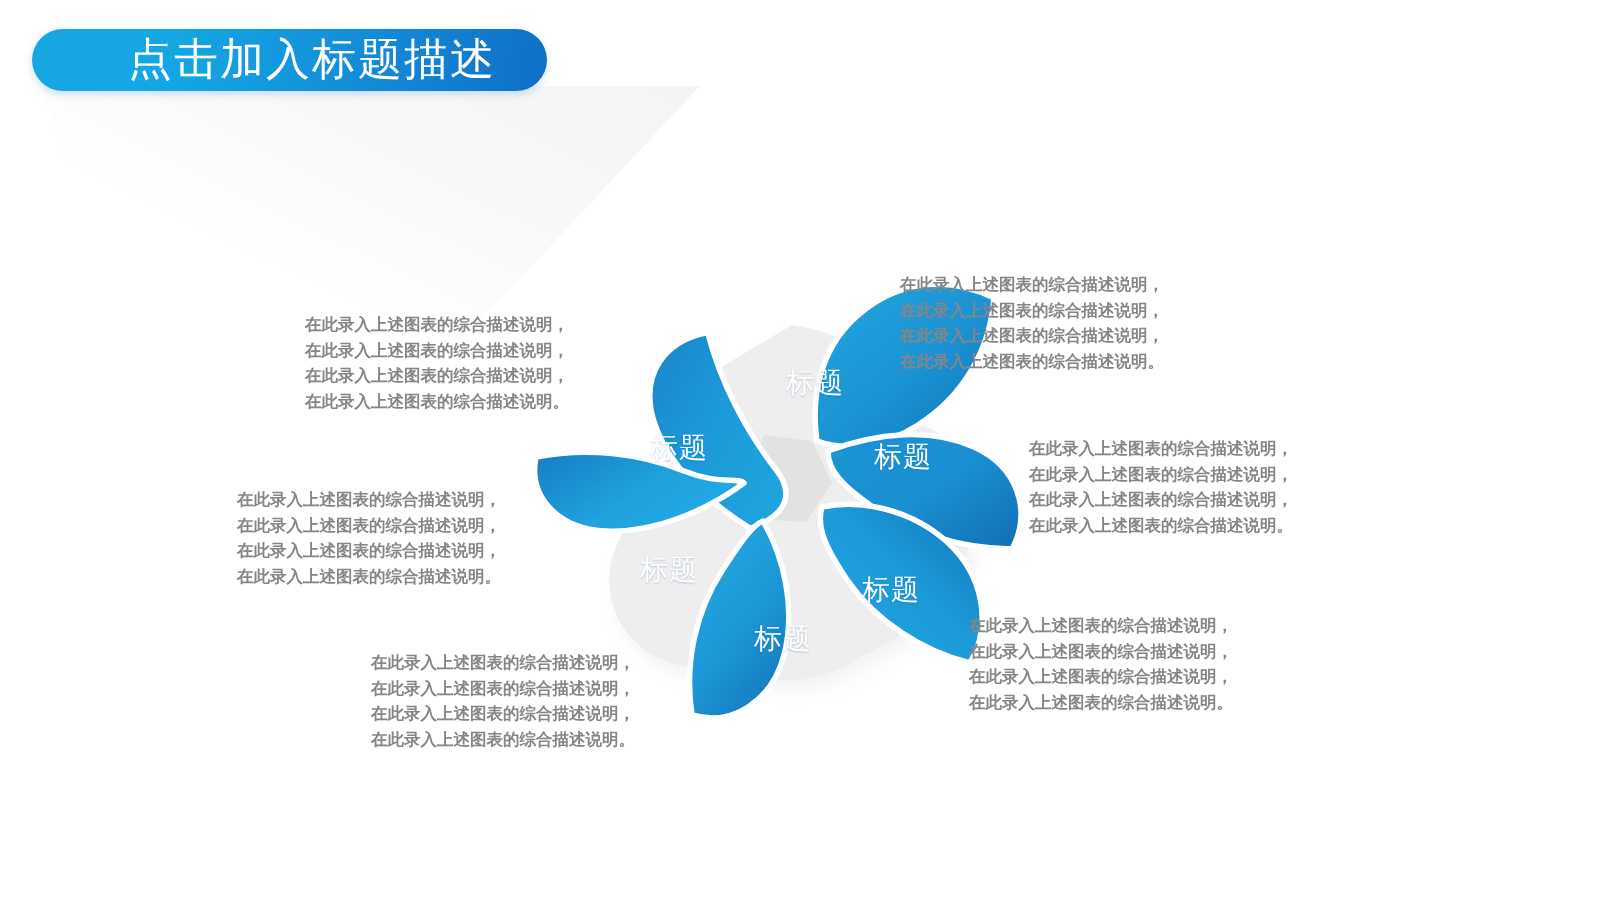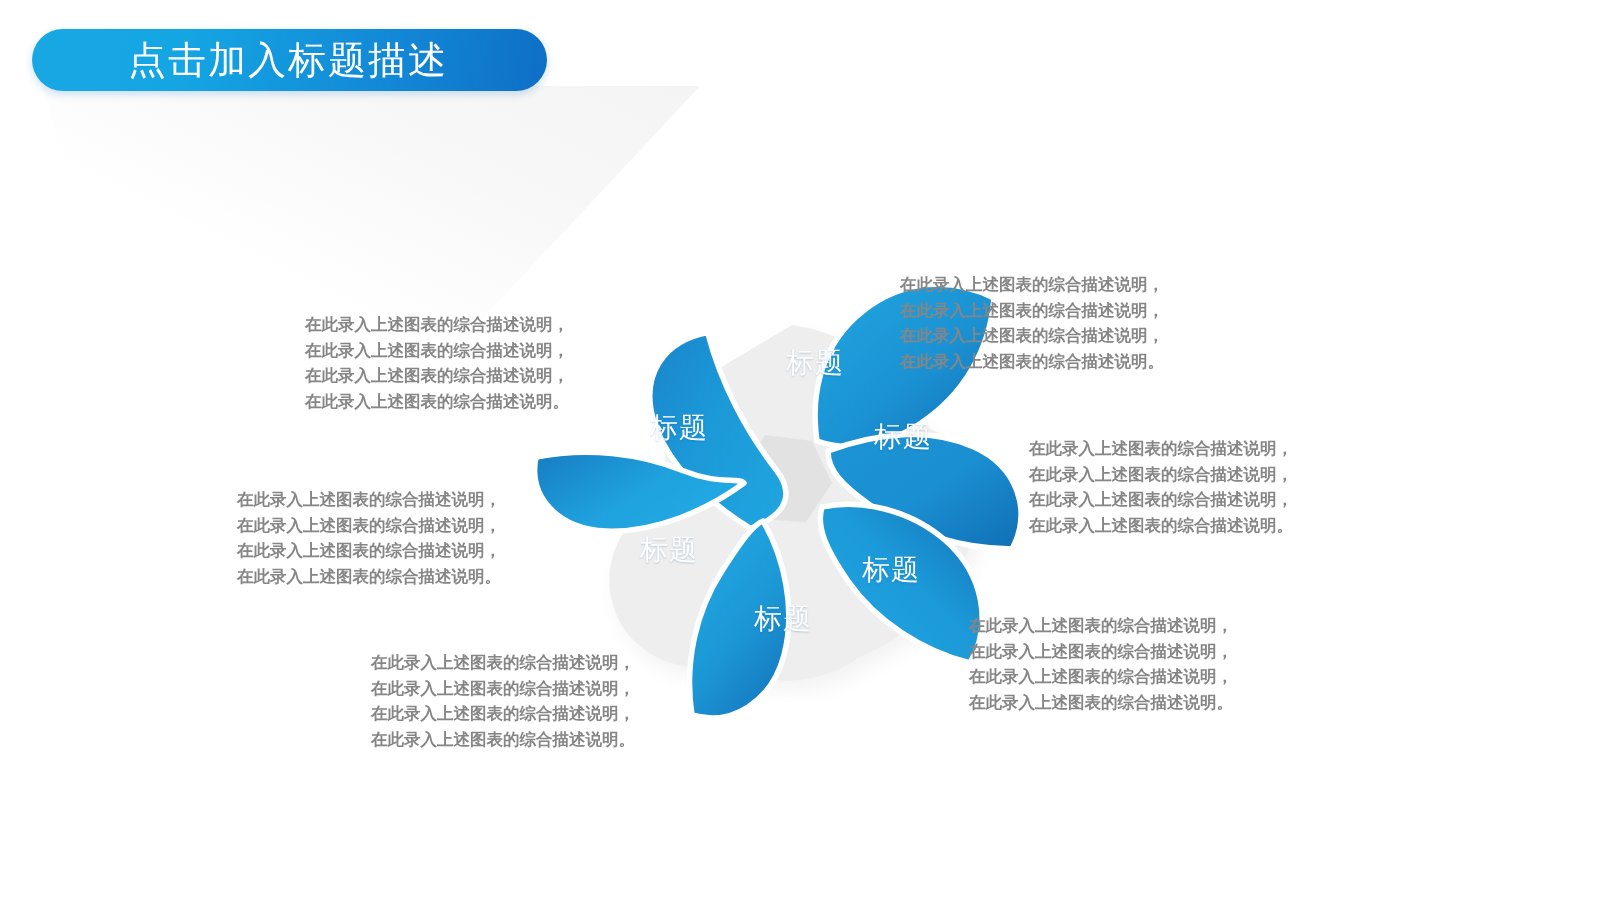--- a/index.html
+++ b/index.html
@@ -49,21 +49,21 @@
     background: linear-gradient(100deg, #17A8E4 0%, #14A5E3 30%, #1389D6 68%, #0E6FC6 100%);
     box-shadow: 0 3px 9px rgba(16,110,190,0.22);
     display: flex;
     align-items: center;
     box-sizing: border-box;
     padding-left: 96px;
   }
   .title-pill .title-text {
     color: #ffffff;
     font-family: Liberation Serif, serif;
-    font-size: 38px;
+    font-size: 44px;
     line-height: 1;
     letter-spacing: 2px;
     font-weight: 400;
     white-space: nowrap;
   }
 
   
   .flower {
     position: absolute;
     left: 560px;
@@ -77,20 +77,21 @@
   .petal-label {
     position: absolute;
     color: #ffffff;
     font-family: "Liberation Sans", "DejaVu Sans", sans-serif;
     font-size: 28px;
     line-height: 1;
     letter-spacing: 1px;
     white-space: nowrap;
     text-shadow: 0 1px 2px rgba(10,80,140,0.25);
     pointer-events: auto;
+    margin-top: 20px;
   }
 
   
   .desc {
     position: absolute;
     color: #868686;
     font-family: "Liberation Serif", "DejaVu Serif", serif;
     font-size: 16.5px;
     line-height: 25.5px;
     white-space: nowrap;

